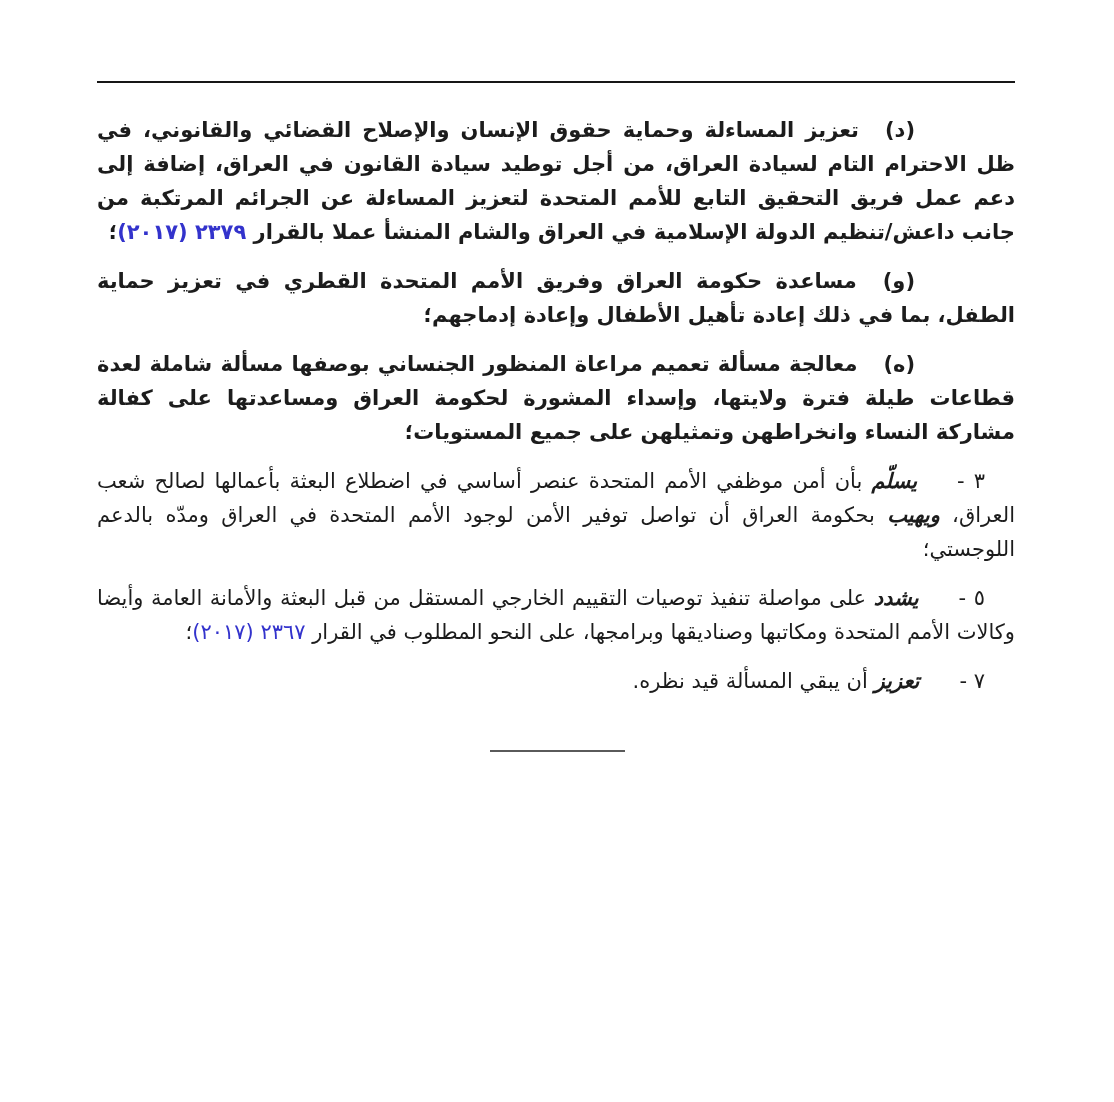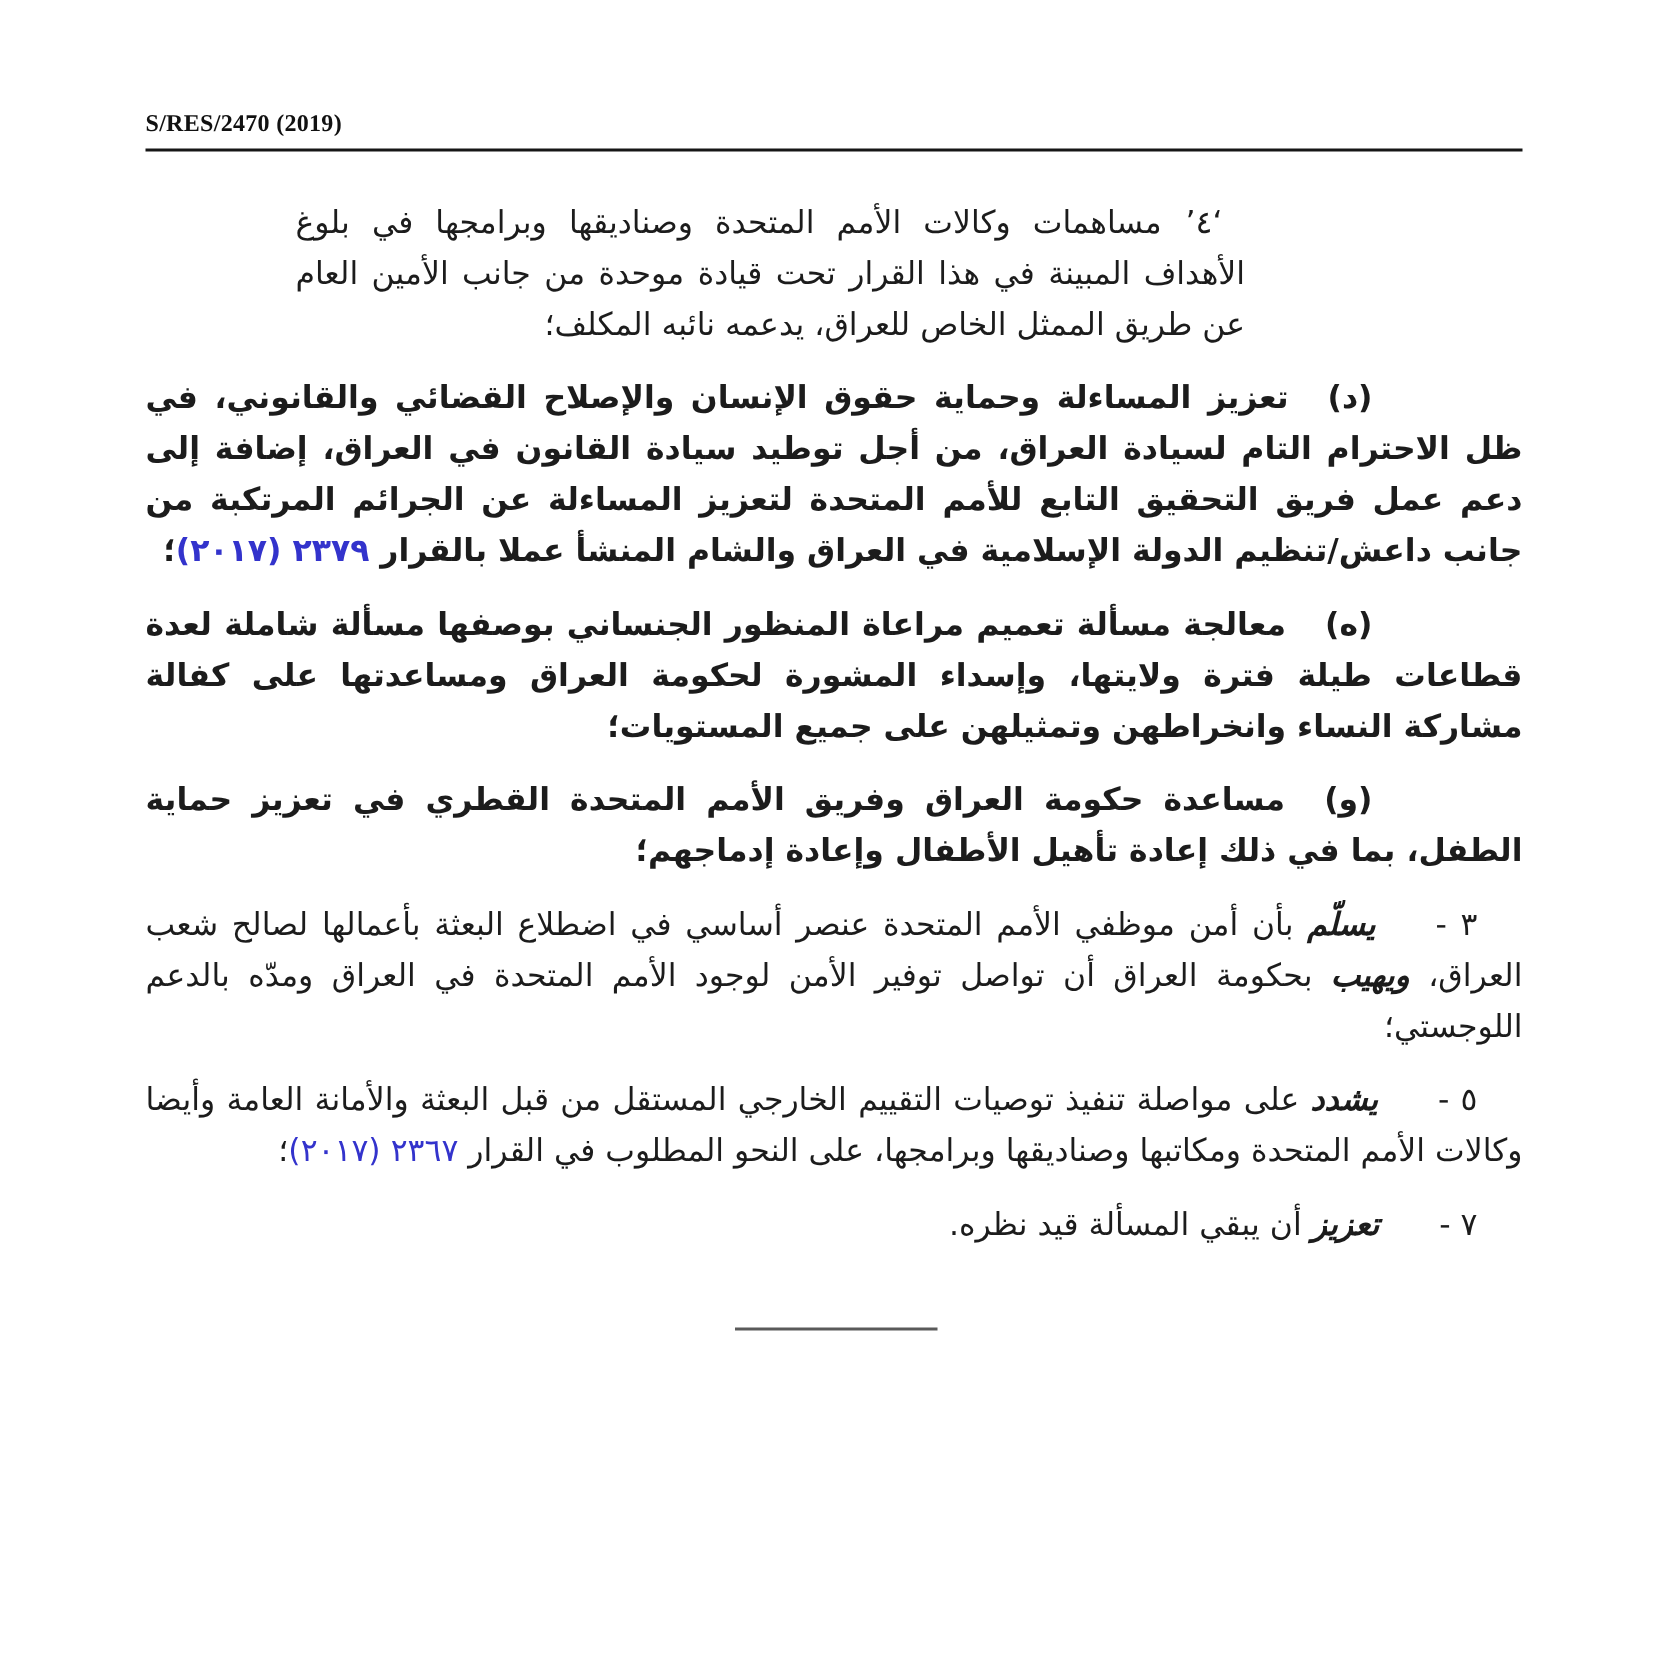--- a/index.html
+++ b/index.html
@@ -57,40 +57,36 @@
     margin: 52px auto 0 auto;
   }
 </style>
 </head>
 <body>
 
 <div class="page">
   <div class="content">
 
     <header>
-      <div class="doc-symbol">S/RES/2470 (2019)</div>
       <div class="header-rule"></div>
     </header>
 
     <main class="body" dir="rtl">
 
-      <p class="para p-subsub">
-        <span class="marker">‘٤’</span><span class="tab tab-sub"></span><span>مساهمات وكالات الأمم المتحدة وصناديقها وبرامجها في بلوغ الأهداف المبينة في هذا القرار تحت قيادة موحدة من جانب الأمين العام عن طريق الممثل الخاص للعراق، يدعمه نائبه المكلف؛</span>
-      </p>
 
       <p class="para p-lettered">
         <span class="marker">(د)</span><span class="tab tab-let"></span><span>تعزيز المساءلة وحماية حقوق الإنسان والإصلاح القضائي والقانوني، في ظل الاحترام التام لسيادة العراق، من أجل توطيد سيادة القانون في العراق، إضافة إلى دعم عمل فريق التحقيق التابع للأمم المتحدة لتعزيز المساءلة عن الجرائم المرتكبة من جانب داعش/تنظيم الدولة الإسلامية في العراق والشام المنشأ عملا بالقرار </span><a class="res-link">٢٣٧٩ (٢٠١٧)</a><span>؛</span>
       </p>
 
       <p class="para p-lettered">
-        <span class="marker">(ه)</span><span class="tab tab-let"></span><span>معالجة مسألة تعميم مراعاة المنظور الجنساني بوصفها مسألة شاملة لعدة قطاعات طيلة فترة ولايتها، وإسداء المشورة لحكومة العراق ومساعدتها على كفالة مشاركة النساء وانخراطهن وتمثيلهن على جميع المستويات؛</span>
+        <span class="marker">(و)</span><span class="tab tab-let"></span><span>مساعدة حكومة العراق وفريق الأمم المتحدة القطري في تعزيز حماية الطفل، بما في ذلك إعادة تأهيل الأطفال وإعادة إدماجهم؛</span>
       </p>
 
       <p class="para p-lettered">
-        <span class="marker">(و)</span><span class="tab tab-let"></span><span>مساعدة حكومة العراق وفريق الأمم المتحدة القطري في تعزيز حماية الطفل، بما في ذلك إعادة تأهيل الأطفال وإعادة إدماجهم؛</span>
+        <span class="marker">(ه)</span><span class="tab tab-let"></span><span>معالجة مسألة تعميم مراعاة المنظور الجنساني بوصفها مسألة شاملة لعدة قطاعات طيلة فترة ولايتها، وإسداء المشورة لحكومة العراق ومساعدتها على كفالة مشاركة النساء وانخراطهن وتمثيلهن على جميع المستويات؛</span>
       </p>
 
       <p class="para p-numbered">
         <span class="marker">٣ -</span><span class="tab tab-num"></span><span class="verb">يسلّم</span><span> بأن أمن موظفي الأمم المتحدة عنصر أساسي في اضطلاع البعثة بأعمالها لصالح شعب العراق، </span><span class="verb">ويهيب</span><span> بحكومة العراق أن تواصل توفير الأمن لوجود الأمم المتحدة في العراق ومدّه بالدعم اللوجستي؛</span>
       </p>
 
 
       <p class="para p-numbered">
         <span class="marker">٥ -</span><span class="tab tab-num"></span><span class="verb">يشدد</span><span> على مواصلة تنفيذ توصيات التقييم الخارجي المستقل من قبل البعثة والأمانة العامة وأيضا وكالات الأمم المتحدة ومكاتبها وصناديقها وبرامجها، على النحو المطلوب في القرار </span><a class="res-link">٢٣٦٧ (٢٠١٧)</a><span>؛</span>
       </p>

